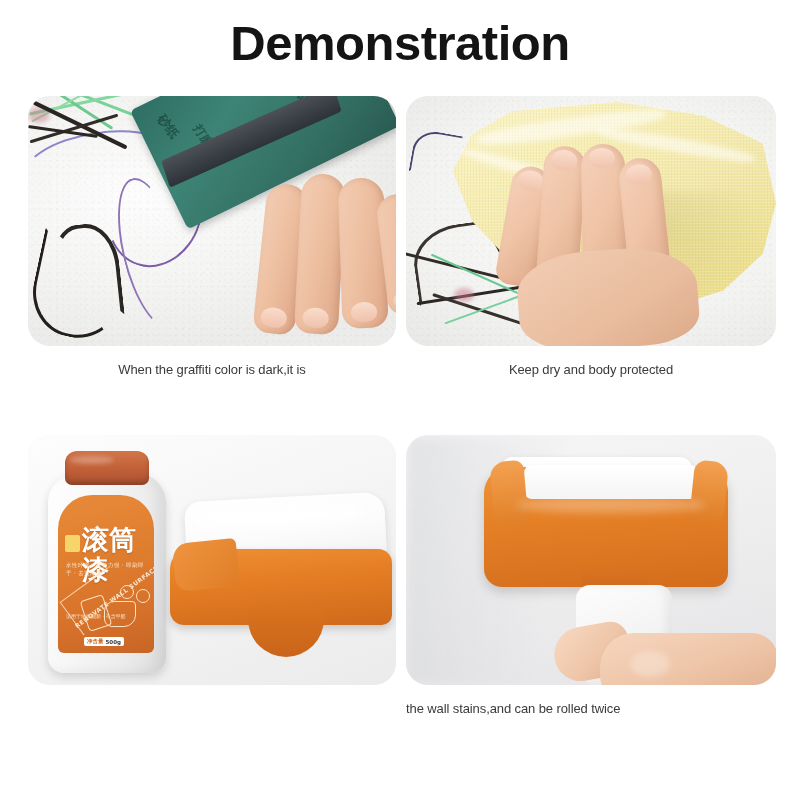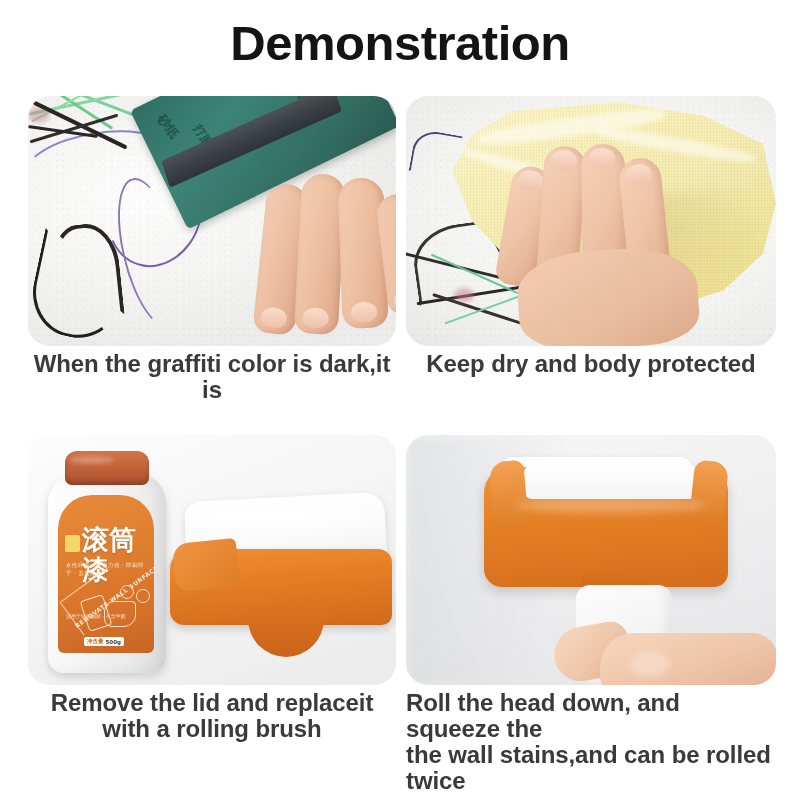--- a/index.html
+++ b/index.html
@@ -31,24 +31,24 @@
 
   .photo{
     position:relative;
     width:100%;height:250px;
     border-radius:22px;
     overflow:hidden;
     background:#f2f2f2;
   }
 
   .caption{
-    margin-top:5px;
-    font-size:24px;
+    margin-top:11px;
+    font-size:13px;
     line-height:26px;
-    font-weight:bold;
+    font-weight:normal;
     color:#3a3a3a;
     text-align:center;
     letter-spacing:-0.1px;
   }
   .caption.left{text-align:left;}
   .caption-line{display:block;}
 
   
   .wall{
     position:absolute;inset:0;
@@ -569,24 +569,20 @@
           </div>
         </div>
 
         <div class="roller3">
           <div class="roller3-white"></div>
           <div class="roller3-orange"></div>
           <div class="roller3-lip"></div>
           <div class="roller3-arm"></div>
         </div>
       </div>
-      <div class="caption">
-        <span class="caption-line">Remove the lid and replaceit</span>
-        <span class="caption-line">with a rolling brush</span>
-      </div>
     </div>
 
     <div class="cell cell-br">
       <div class="photo">
         <div class="bg4"></div>
         <div class="bg4-shade"></div>
 
         <div class="r4-white"></div>
         <div class="r4-bracket"></div>
         <div class="r4-gap"></div>
@@ -597,20 +593,19 @@
         <div class="r4-bottle"></div>
 
         <div class="hand4">
           <div class="h4-thumb"></div>
           <div class="h4-palm">
             <div class="h4-knuck"></div>
           </div>
         </div>
       </div>
       <div class="caption left">
-        <span class="caption-line">Roll the head down, and squeeze the</span>
         <span class="caption-line">the wall stains,and can be rolled twice</span>
 
       </div>
     </div>
 
   </div>
 </div>
 
 </body></html>

